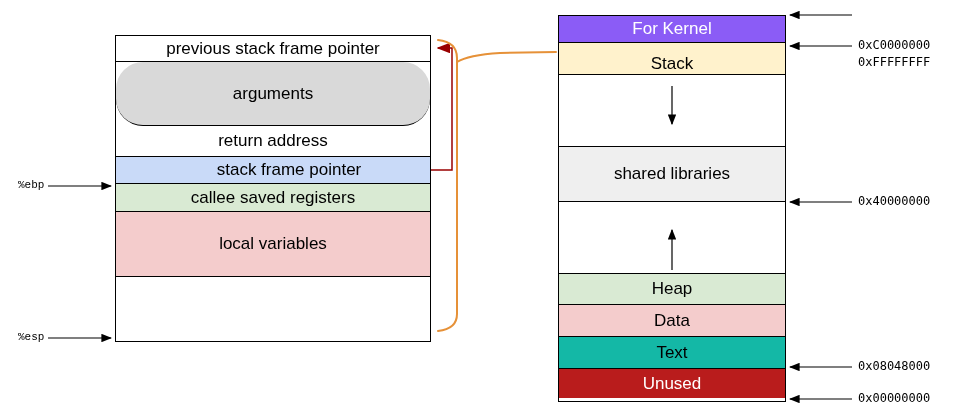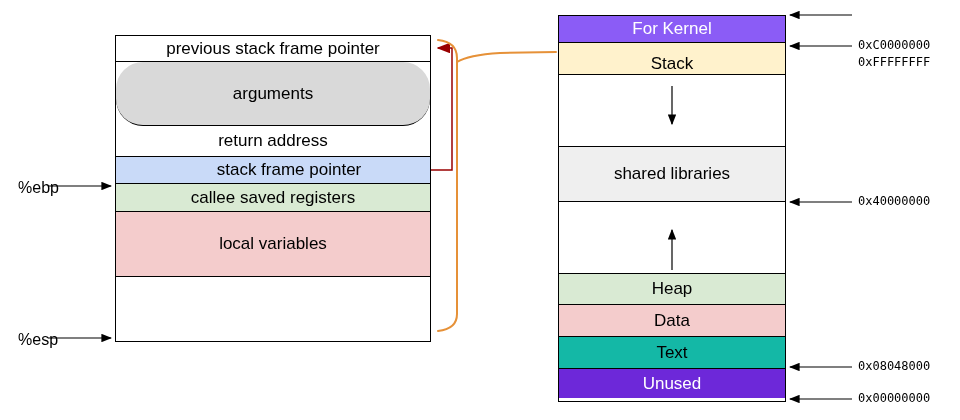--- a/index.html
+++ b/index.html
@@ -23,22 +23,22 @@
     align-items: center;
     justify-content: center;
     border-bottom: 1px solid #000000;
     font-size: 17px;
     color: #000000;
     width: 100%;
   }
   .mem-row:last-child { border-bottom: none; }
   .register-label {
     position: absolute;
-    font-family: Liberation Sans, sans-serif;
-    font-size: 16px;
+    font-family: Liberation Mono, monospace;
+    font-size: 11px;
     color: #000000;
   }
   #ebp-label { left: 18px; top: 179px; }
   #esp-label { left: 18px; top: 331px; }
   #address-labels {
     position: absolute;
     inset: 0;
     pointer-events: none;
   }
   .address-label {
@@ -102,21 +102,21 @@
       </div>
       <div class="mem-row" style="height: 31px; background: rgb(217, 234, 211); color: rgb(0, 0, 0); justify-content: center;">
         <span>Heap</span>
       </div>
       <div class="mem-row" style="height: 32px; background: rgb(244, 204, 204); color: rgb(0, 0, 0);">
         <span>Data</span>
       </div>
       <div class="mem-row" style="height: 32px; background: #14b8a6; color: rgb(0, 0, 0);">
         <span>Text</span>
       </div>
-      <div class="mem-row" style="height: 29px; background: #6d28d9; color: rgb(255, 255, 255);">
+      <div class="mem-row" style="height: 29px; background: #b91c1c; color: rgb(255, 255, 255);">
         <span>Unused</span>
       </div>
     </div>
 
   <div class="register-label" id="ebp-label">%ebp</div>
   <div class="register-label" id="esp-label">%esp</div>
 
   <div id="address-labels">
       <div class="address-label" style="top: 15px; margin-top: 40px;">0xFFFFFFFF</div>
       <div class="address-label" style="top: 38px;">0xC0000000</div>

